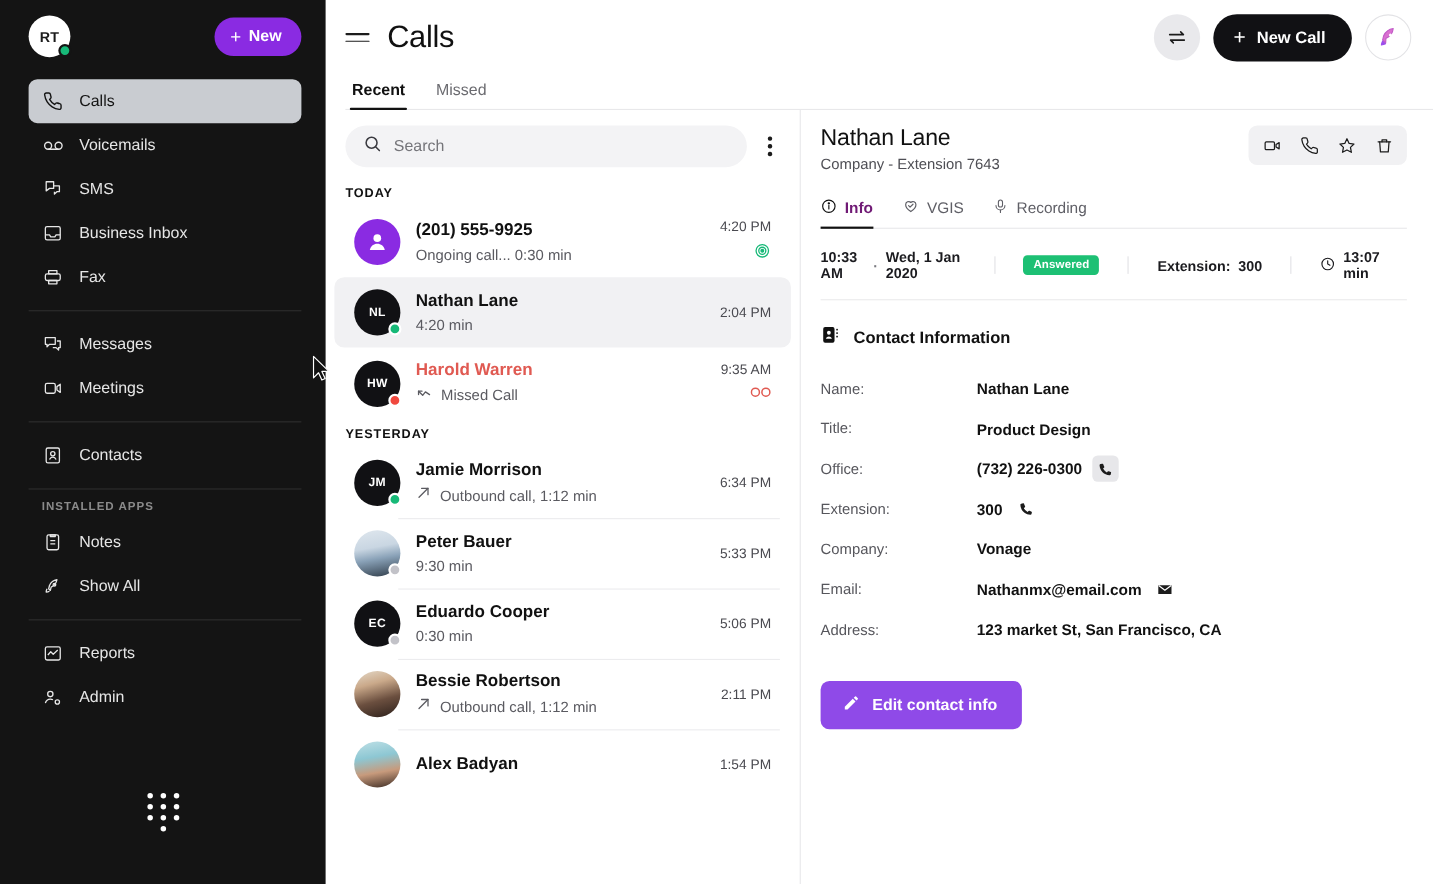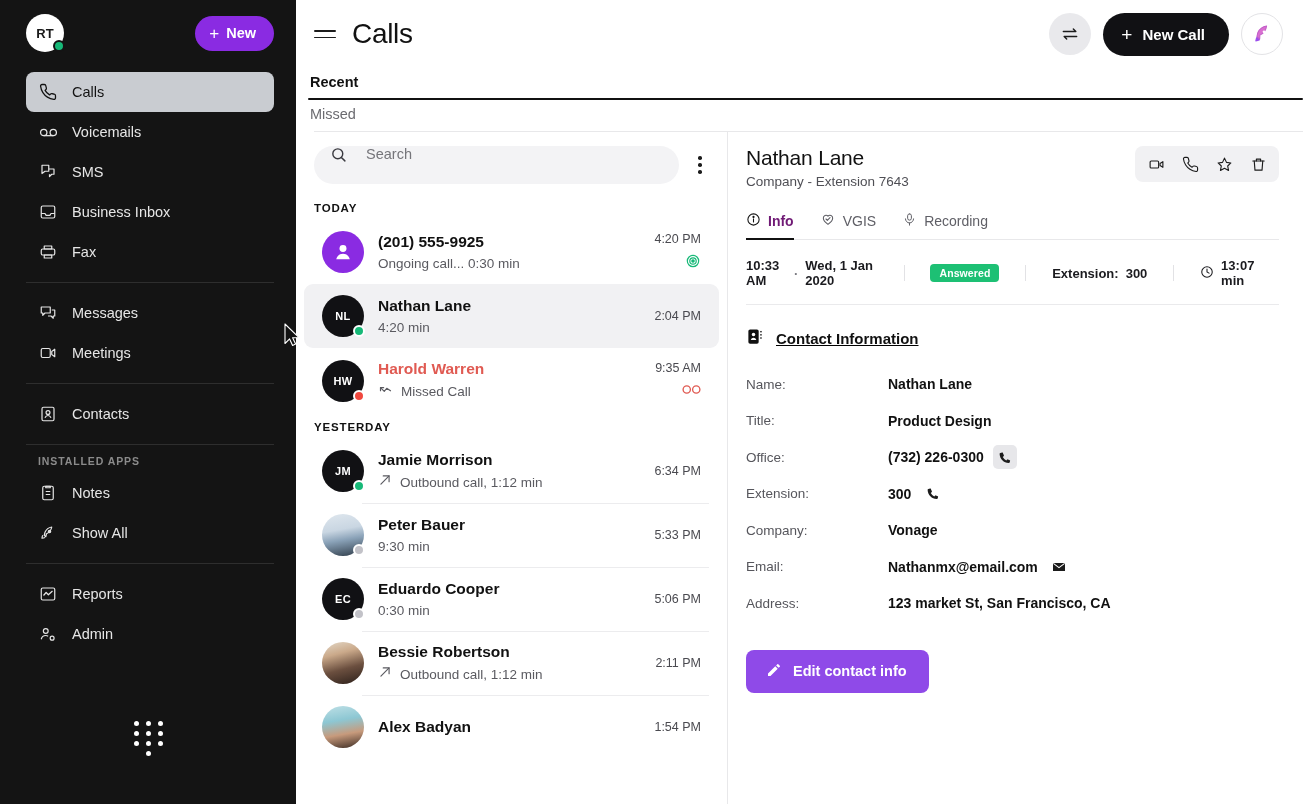--- a/index.html
+++ b/index.html
@@ -95,36 +95,36 @@
     font-size: 15px; font-weight: 600; cursor: pointer;
     font-family: "Liberation Sans", sans-serif;
   }
   .new-call-btn .plus { font-size: 19px; font-weight: 300; line-height: 1; }
   .rocket-btn {
     width: 42px; height: 42px; border-radius: 50%;
     background: #fff; border: 1.5px solid #e3e3e6;
     display: flex; align-items: center; justify-content: center; cursor: pointer;
   }
 
-  .tabs-row { padding: 0 0 0 12px; display: flex; position: relative; flex-direction: column; }
+  .tabs-row { padding: 0 0 0 22px; display: flex; gap: 24px; position: relative; }
   .tabs-row::after { content: ""; position: absolute; left: 18px; right: 0; bottom: 0; height: 1px; background: #e8e8ea; }
   .tab {
     font-size: 14.5px; color: #6b6b70; padding: 6px 2px 10px 2px;
     cursor: pointer; position: relative; z-index: 1;
   }
   .tab.active { color: #111; font-weight: 700; }
   .tab.active::after { content: ""; position: absolute; left: 0; right: 0; bottom: 0; height: 2.5px; background: #111; border-radius: 2px; }
 
   .panes { flex: 1; display: flex; min-height: 0; }
 
   
   .calllist { width: 432px; flex: 0 0 432px; border-right: 1px solid #e8e8ea; display: flex; flex-direction: column; min-height: 0; }
   .search-row { display: flex; align-items: center; gap: 8px; padding: 14px 14px 10px 18px; }
   .search-box {
-    flex: 1; display: flex; align-items: flex-start; gap: 19px;
+    flex: 1; display: flex; align-items: center; gap: 11px;
     background: #f3f3f5; border-radius: 22px; height: 38px; padding: 0 16px;
   }
   .search-box input {
     border: none; background: transparent; outline: none;
     font-size: 14.5px; color: #444; width: 100%;
     font-family: "Liberation Sans", sans-serif;
   }
   .search-box input::placeholder { color: #75757a; }
   .kebab { width: 26px; display: flex; flex-direction: column; align-items: center; gap: 3.5px; cursor: pointer; padding: 6px 0; }
   .kebab i { width: 3.6px; height: 3.6px; border-radius: 50%; background: #1c1c1c; display: block; }
@@ -188,21 +188,21 @@
     display: flex; align-items: center; gap: 8px;
     font-size: 13px; color: #1b1b1f; font-weight: 700;
     padding: 18px 0 16px 0; border-bottom: 1px solid #eaeaec;
   }
   .meta-cell { padding: 0 18px; display: flex; align-items: center; gap: 7px; }
   .meta-cell:first-child { padding-left: 0; }
   .meta-sep { width: 1px; height: 16px; background: #e2e2e5; }
   .badge { background: #1dc074; color: #fff; font-size: 10.5px; font-weight: 700; border-radius: 4px; padding: 3px 9px; letter-spacing: .1px; }
   .meta-dot { color: #7a7a80; font-weight: 700; }
 
-  .section-head { display: flex; align-items: center; gap: 11px; margin-top: 22px; text-decoration: underline; }
+  .section-head { display: flex; align-items: center; gap: 11px; margin-top: 22px; }
   .section-head .t { font-size: 15px; font-weight: 700; color: #111; }
 
   .fields { margin-top: 16px; }
   .field { display: flex; align-items: center; min-height: 36.5px; }
   .f-label { width: 142px; flex: 0 0 142px; font-size: 13.5px; color: #56565c; }
   .f-value { font-size: 14px; font-weight: 700; color: #111; display: flex; align-items: center; gap: 9px; position: relative; }
   .f-icon-btn { width: 24px; height: 24px; display: flex; align-items: center; justify-content: center; border-radius: 5px; cursor: pointer; }
   .f-icon-btn.hovered { background: #e7e7ea; }
 
   .edit-btn {

